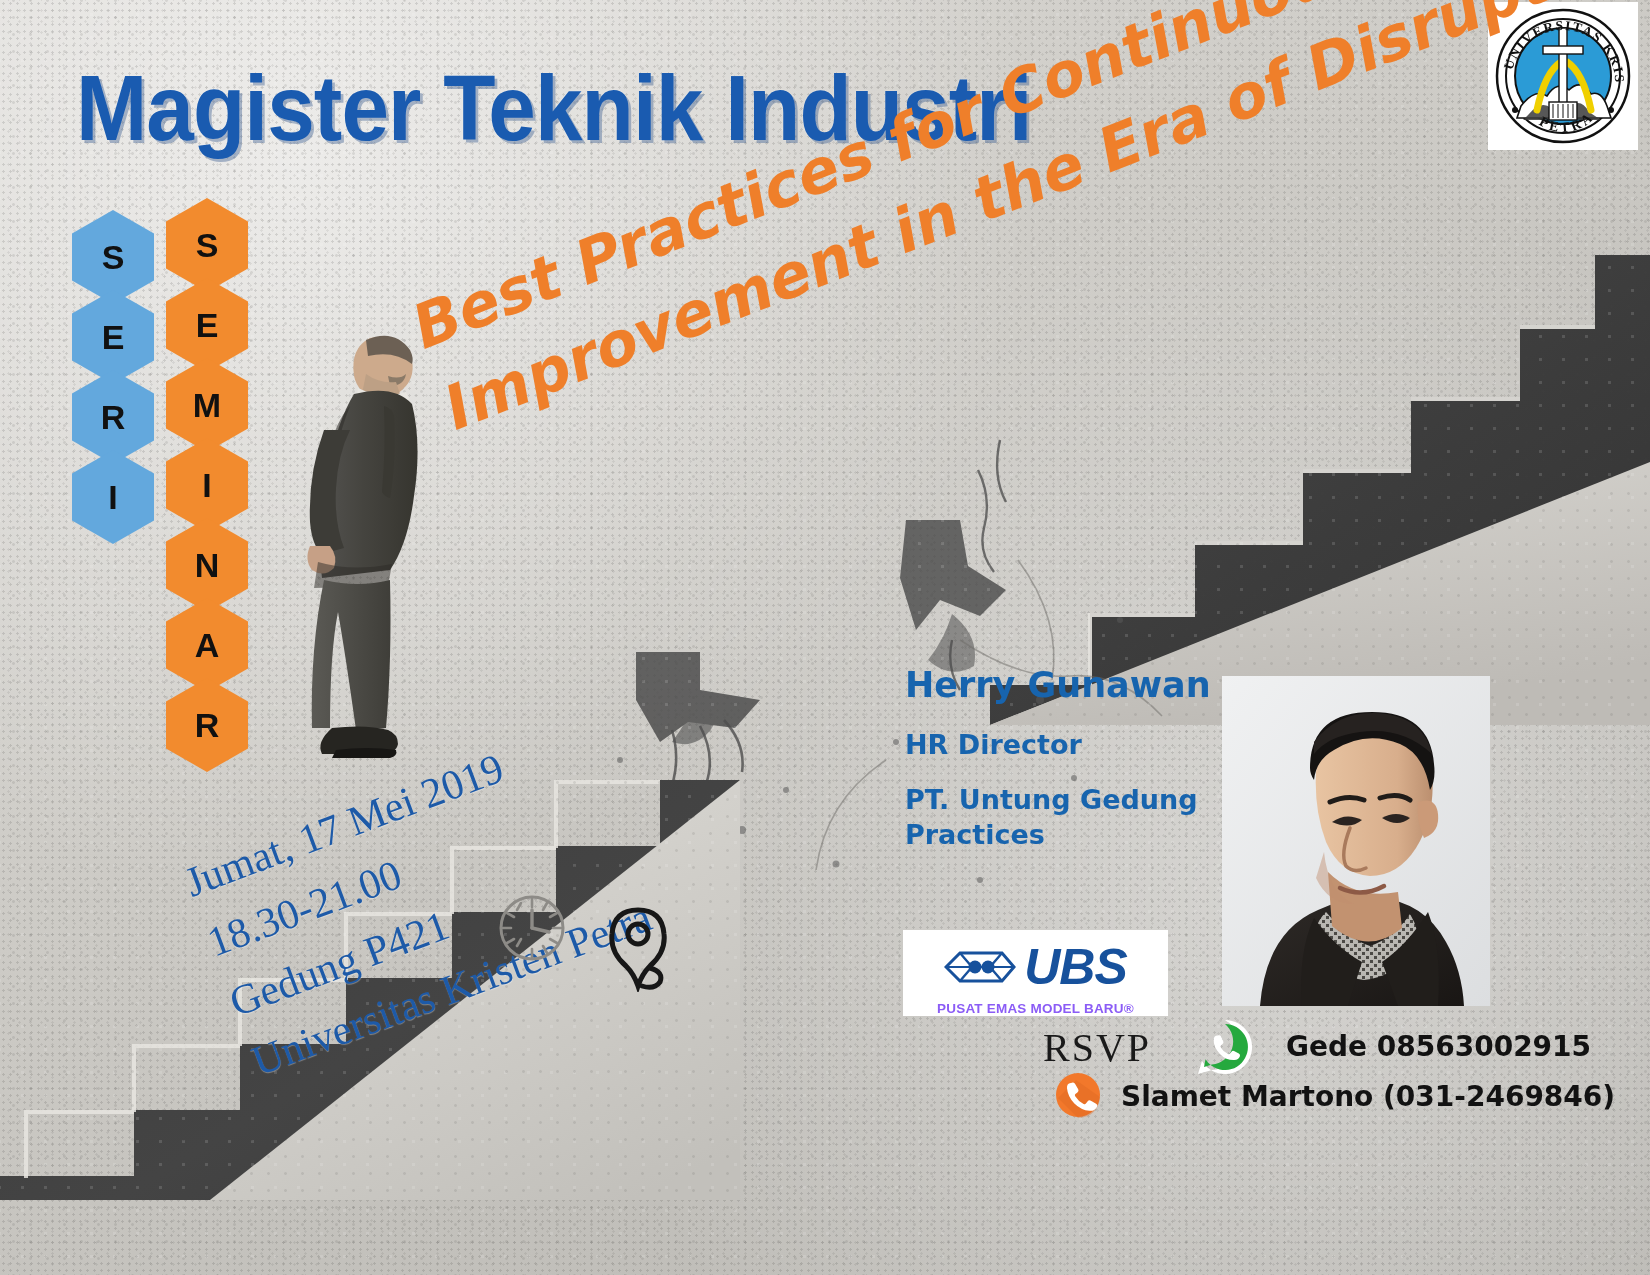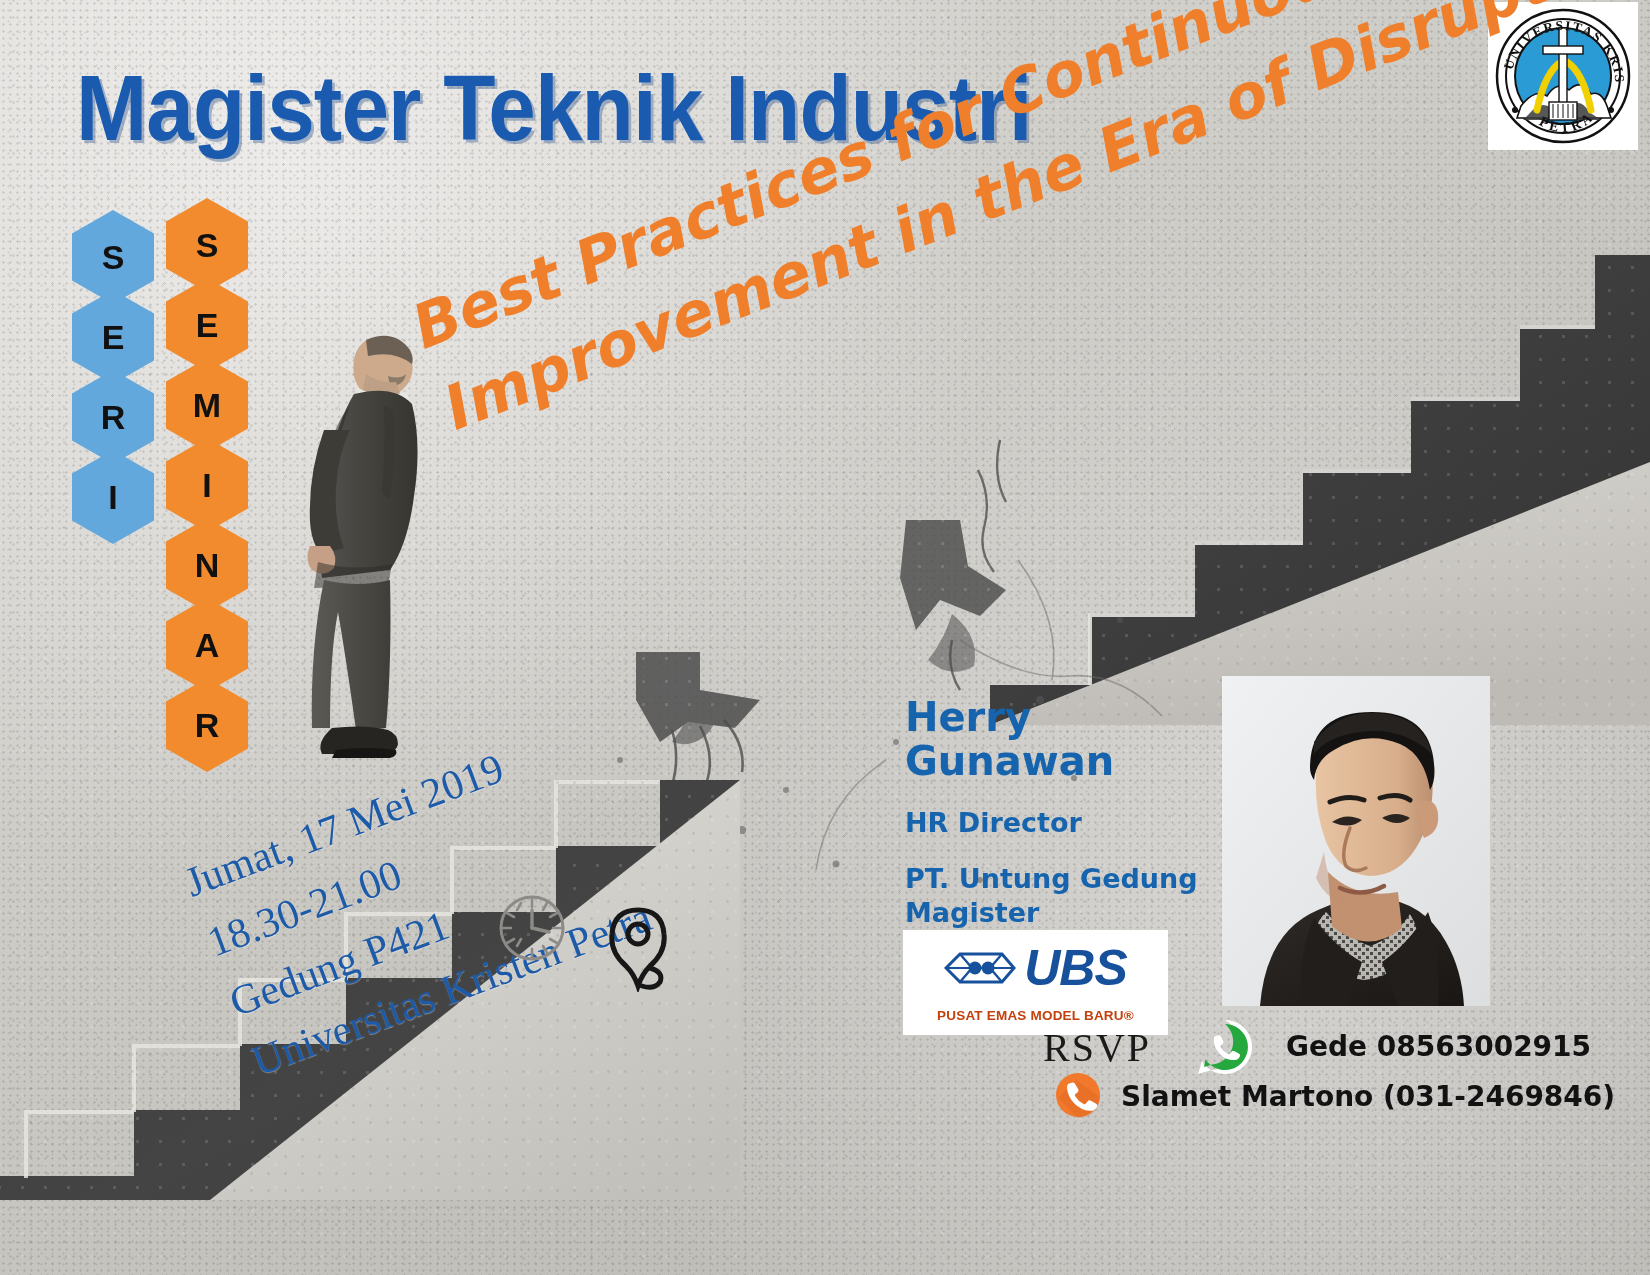--- a/index.html
+++ b/index.html
@@ -96,39 +96,39 @@
   #headline div{ display:block; }
 
   
   #businessman{ position:absolute; left:262px; top:318px; width:200px; height:480px; }
 
   
   #speaker{
     position:absolute; left:905px; top:666px; width:330px;
     color:#1764ae; font-family:"DejaVu Sans", sans-serif; font-weight:bold;
   }
-  #speaker-name{ font-size:40px; line-height:1.1; margin-bottom:25px;margin-top:29px; }
+  #speaker-name{ font-size:35px; line-height:1.1; margin-bottom:25px; }
   #speaker-role{ font-size:27px; line-height:1.1; margin-bottom:24px; }
   #speaker-company{ font-size:27px; line-height:1.28; }
 
   
   #ubs-logo{
-    position:absolute; left:903px; top:930px; width:265px; height:105px;
-    background:#fff; display:flex; align-items:center; justify-content:center;
+    position:absolute; left:903px; top:930px; width:265px; height:86px;
+    background:#fff; display:flex; align-items:flex-end; justify-content:center;
   }
   #ubs-inner{ display:flex; flex-direction:column; align-items:center; }
   #ubs-row{ display:flex; align-items:center; gap:8px; }
   #ubs-word{
     font-family:"Liberation Sans Narrow","Liberation Sans",sans-serif;
     font-weight:bold; font-style:italic; font-size:50px; color:#17519c;
     letter-spacing:-1px; line-height:1;
   }
   #ubs-tag{
     font-family:"Liberation Sans",sans-serif; font-weight:bold; font-size:13.5px;
-    color:#c2410c; letter-spacing:.2px; margin-top:15px;
+    color:#8b5cf6; letter-spacing:.2px; margin-top:9px;
   }
 
   
   #portrait{
     position:absolute; left:1222px; top:676px; width:268px; height:330px;
     background:#e9eaec; overflow:hidden;
   }
 
   
   #schedule{
@@ -365,21 +365,21 @@
   <div id="headline">
     <div>Best Practices for Continuous</div>
     <div>Improvement in the Era of Disruption</div>
   </div>
 
   <div id="speaker">
     <div id="speaker-name">Herry Gunawan</div>
     <div id="speaker-role">HR Director</div>
     <div id="speaker-company">
       <div>PT. Untung Gedung</div>
-      <div>Magister</div>
+      <div>Practices</div>
     </div>
   </div>
 
   <div id="ubs-logo">
     <div id="ubs-inner">
       <div id="ubs-row">
         <svg width="72" height="40" viewBox="0 0 72 40">
           <path d="M2,20 L16,6 L58,6 L70,20 L58,34 L16,34 Z" fill="none" stroke="#17519c" stroke-width="3"></path>
           <path d="M16,6 L28,20 L16,34" fill="none" stroke="#17519c" stroke-width="2.4"></path>
           <path d="M58,6 L46,20 L58,34" fill="none" stroke="#17519c" stroke-width="2.4"></path>

